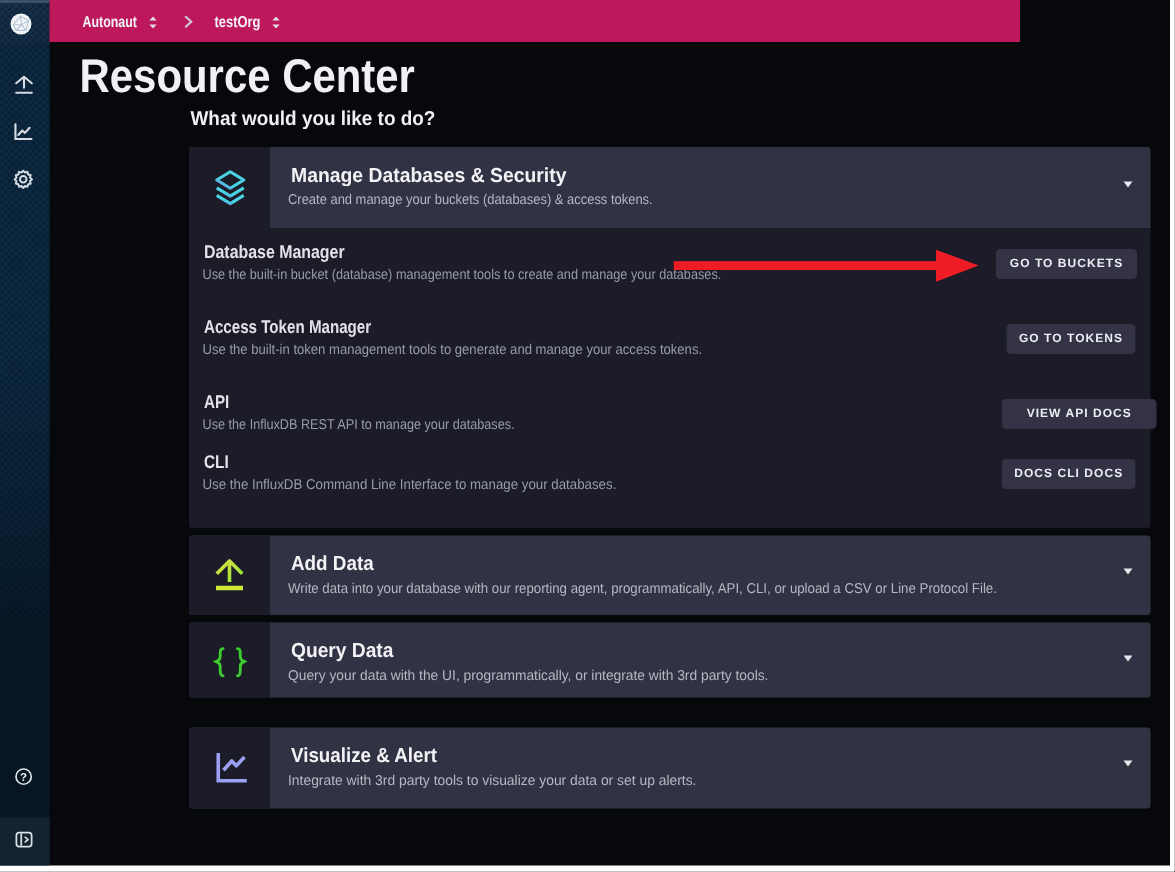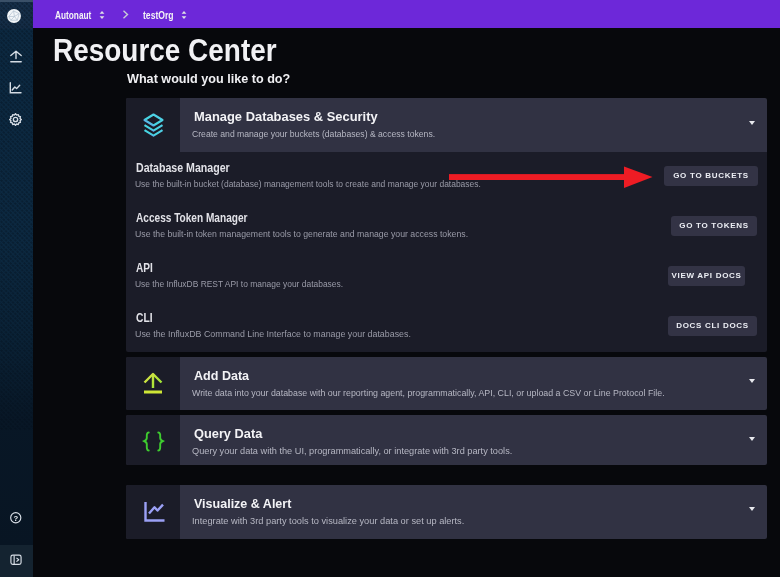--- a/index.html
+++ b/index.html
@@ -9,21 +9,21 @@
 #sb { position:absolute; left:0; top:0; width:33px; height:577px;
   background:linear-gradient(180deg,#17304a 0px,#142d47 28px,#0c2941 30px,#0c2941 240px,#0a2236 340px,#081726 420px,#081523 545px,#081523 100%); }
 #sb-dots { position:absolute; left:0; top:0; width:33px; height:430px;
   background-image:radial-gradient(circle 1.2px at 1.5px 1.5px, rgba(3,13,24,0.38) 0 1px, transparent 1.3px),
                    radial-gradient(circle 1.2px at 1.5px 1.5px, rgba(3,13,24,0.38) 0 1px, transparent 1.3px);
   background-size:4.6px 4.6px, 4.6px 4.6px; background-position:0 0, 2.3px 2.3px; }
 #sb-topline { position:absolute; left:0; top:0; width:33px; height:1.5px; background:#3a5068; }
 #sb-bot { position:absolute; left:0; top:545px; width:33px; height:32px; background:#142330; }
 .sbi { position:absolute; }
 
-#nav { position:absolute; left:33px; top:0; width:747px; height:28px; background:#6d28d9; }
+#nav { position:absolute; left:33px; top:0; width:647px; height:28px; background:#be185d; }
 .crumb { position:absolute; top:9.1px; font-size:10.5px; font-weight:bold; color:#f4f4f6; white-space:nowrap; transform-origin:0 0; }
 
 #h1 { position:absolute; left:52.5px; top:32.4px; font-size:31.5px; font-weight:bold; color:#f1f1f4; white-space:nowrap; transform:scaleX(0.887); transform-origin:0 0; }
 #h2 { position:absolute; left:127px; top:71.4px; font-size:13.4px; font-weight:bold; color:#f0f0f3; white-space:nowrap; transform:scaleX(0.942); transform-origin:0 0; }
 
 .panel { position:absolute; left:126px; width:641px; background:#313243; border-radius:2px; overflow:hidden; }
 .icell { position:absolute; left:0; top:0; width:54px; height:100%; background:#1b1c28; }
 .ptitle { position:absolute; left:67.5px; top:11px; font-size:13.5px; font-weight:bold; color:#f3f3f6; white-space:nowrap; transform-origin:0 0; }
 .pdesc  { position:absolute; left:65.8px; top:30.2px; font-size:9.5px; color:#b6b7c3; white-space:nowrap; transform-origin:0 0; }
 .caret { position:absolute; left:622.8px; width:0; height:0; border-left:3.5px solid transparent; border-right:3.5px solid transparent; border-top:4.5px solid #e8e9ee; }
@@ -127,23 +127,23 @@
       <div class="btn" style="top:14px;left:545px;width:86px;">GO TO TOKENS</div>
     </div>
     <div class="row" style="top:0">
       <div class="rtitle" style="transform:scaleX(0.866)">Database Manager</div>
       <div class="rdesc" style="transform:scaleX(0.891)">Use the built-in bucket (database) management tools to create and manage your databases.</div>
       <div class="btn" style="top:14px;left:538px;width:94px;">GO TO BUCKETS</div>
     </div>
     <div class="row" style="top:100px">
       <div class="rtitle" style="transform:scaleX(0.823)">API</div>
       <div class="rdesc" style="transform:scaleX(0.888)">Use the InfluxDB REST API to manage your databases.</div>
-      <div class="btn" style="top:14px;left:542px;width:77px;">VIEW API DOCS</div>
+      <div class="btn" style="top:14px;left:542px;width:103px;">VIEW API DOCS</div>
     </div>
-    <div class="row" style="top:150px">
+    <div class="row" style="top:140px">
       <div class="rtitle" style="transform:scaleX(0.836)">CLI</div>
       <div class="rdesc" style="transform:scaleX(0.933)">Use the InfluxDB Command Line Interface to manage your databases.</div>
       <div class="btn" style="top:14px;left:542px;width:89px;">DOCS CLI DOCS</div>
     </div>
 
     <svg style="position:absolute;left:322.8px;top:12px" width="206" height="24" viewBox="0 0 206 24">
       <rect x="0" y="10.1" width="178" height="5.9" fill="#ee1c24"></rect>
       <path d="M175 2.5 L203.5 13 L175 23.9 Z" fill="#ee1c24"></path>
     </svg>
   </div>

